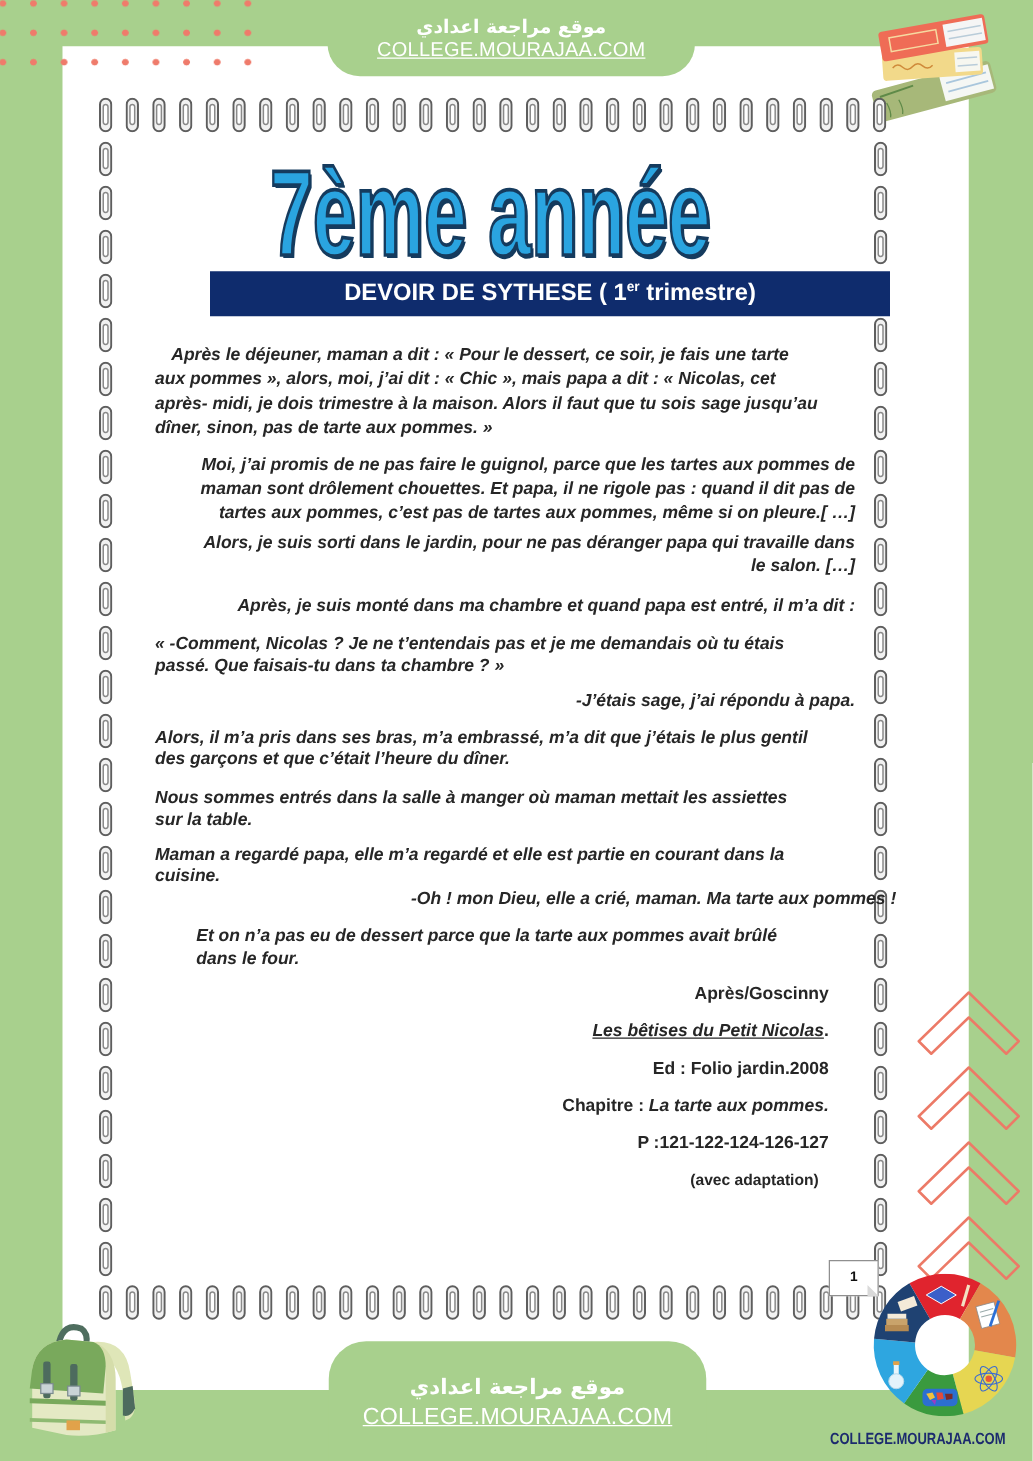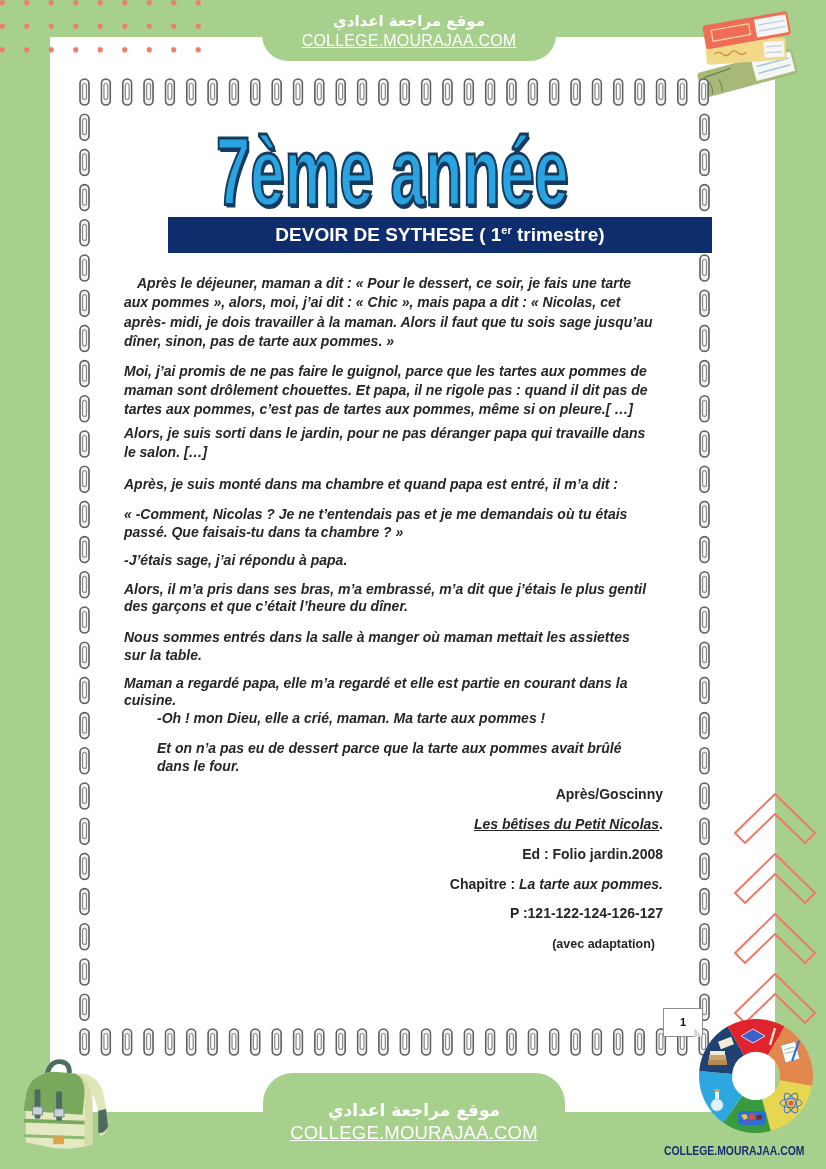--- a/index.html
+++ b/index.html
@@ -59,21 +59,21 @@
 
   
   .para {
     position: absolute; left: 124px; width: 560px;
     font-style: italic; font-weight: bold; font-size: 14px; color: #262626;
   }
   .para .ln { display: block; white-space: nowrap; }
   .p1 .ln { line-height: 19.5px; height: 19.5px; }
   .p1 .ln:first-child { text-indent: 13px; }
   .lh18 .ln { line-height: 18px; height: 18px; }
-  .lh19 .ln { line-height: 19px; height: 19px; }
+  .lh19 .ln { line-height: 19px; height: 19px; text-align: right; }
   .lh175 .ln { line-height: 17.5px; height: 17.5px; }
   .indent { left: 157px; }
 
   
   .cite {
     position: absolute; left: 380px; width: 283px; text-align: right;
     font-size: 14px; font-weight: bold; color: #262626; line-height: 19px; white-space: nowrap;
   }
   .cite .it { font-style: italic; margin-top: 15px; }
   .cite .ul { text-decoration: underline; }
@@ -255,21 +255,21 @@
     <use href="#paperclip" x="699" y="993.2" width="11" height="28"></use>
   </svg>
 
 <div class="doc-title">7ème année</div>
 
 <div class="banner"><span>DEVOIR DE SYTHESE ( 1</span><sup>er</sup><span> trimestre)</span></div>
 
 <div class="para p1" style="top:273.5px">
   <span class="ln">Après le déjeuner, maman a dit : « Pour le dessert, ce soir, je fais une tarte</span>
   <span class="ln">aux pommes », alors, moi, j’ai dit : « Chic », mais papa a dit : « Nicolas, cet</span>
-  <span class="ln">après- midi, je dois travailler à la maman. Alors il faut que tu sois sage jusqu’au</span>
+  <span class="ln">après- midi, je dois trimestre à la maison. Alors il faut que tu sois sage jusqu’au</span>
   <span class="ln">dîner, sinon, pas de tarte aux pommes. »</span>
 </div>
 <div class="para lh19" style="top:361.5px">
   <span class="ln">Moi, j’ai promis de ne pas faire le guignol, parce que les tartes aux pommes de</span>
   <span class="ln">maman sont drôlement chouettes. Et papa, il ne rigole pas : quand il dit pas de</span>
   <span class="ln">tartes aux pommes, c’est pas de tartes aux pommes, même si on pleure.[ …]</span>
 </div>
 <div class="para lh19" style="top:424px">
   <span class="ln">Alors, je suis sorti dans le jardin, pour ne pas déranger papa qui travaille dans</span>
   <span class="ln">le salon. […]</span>

